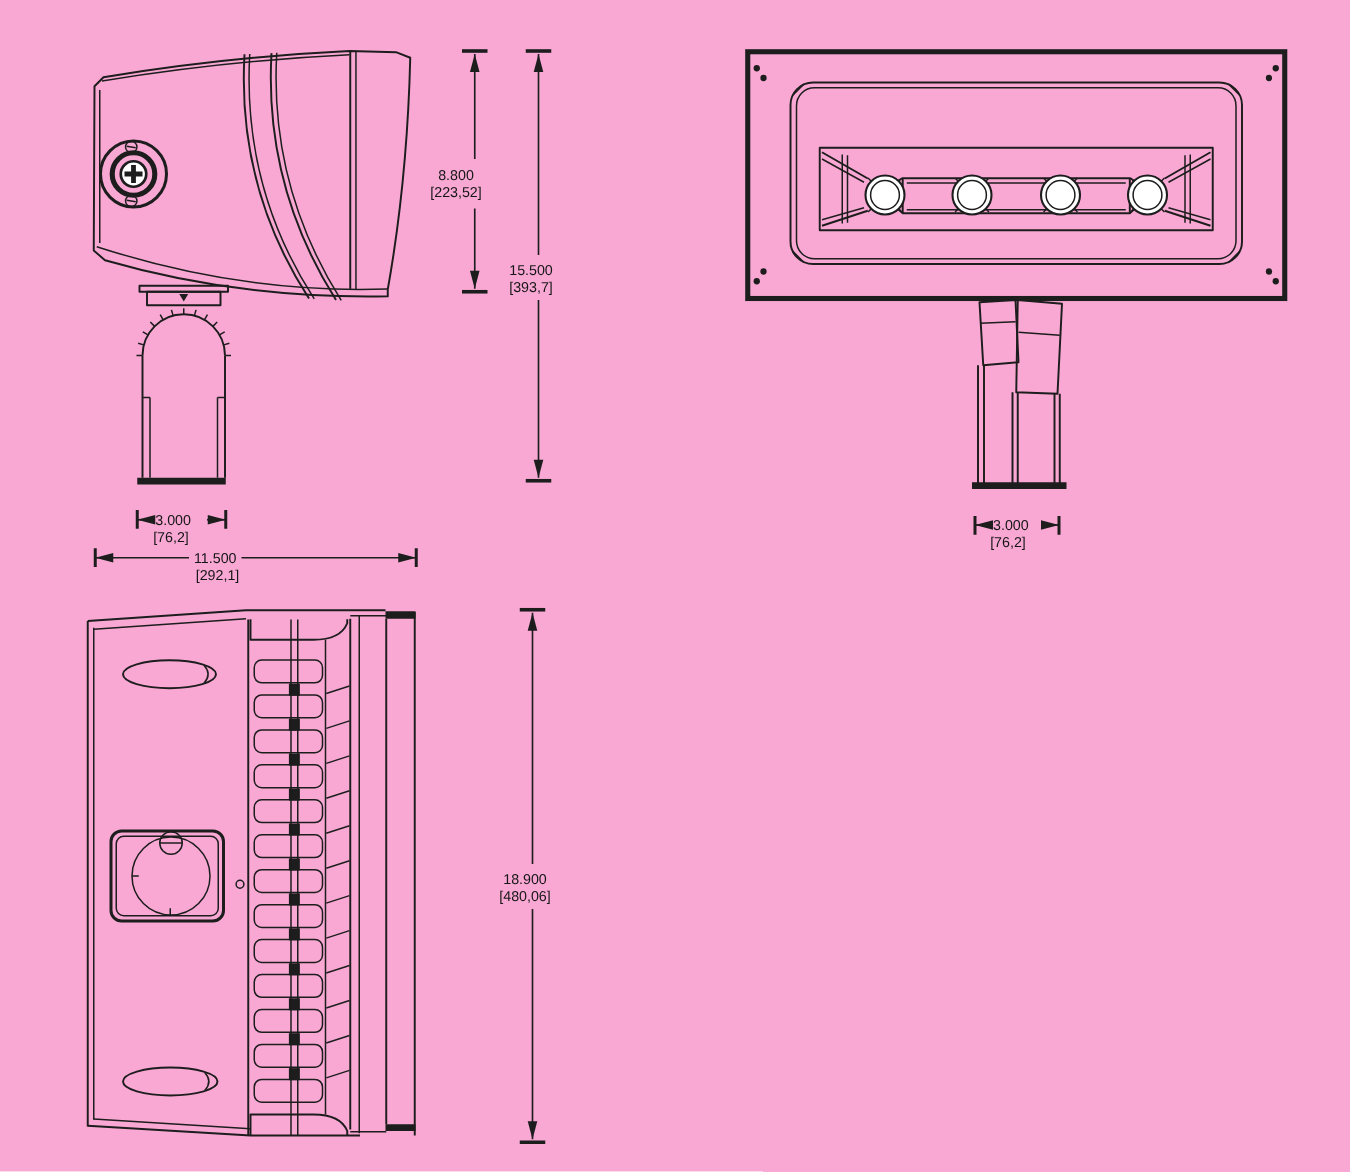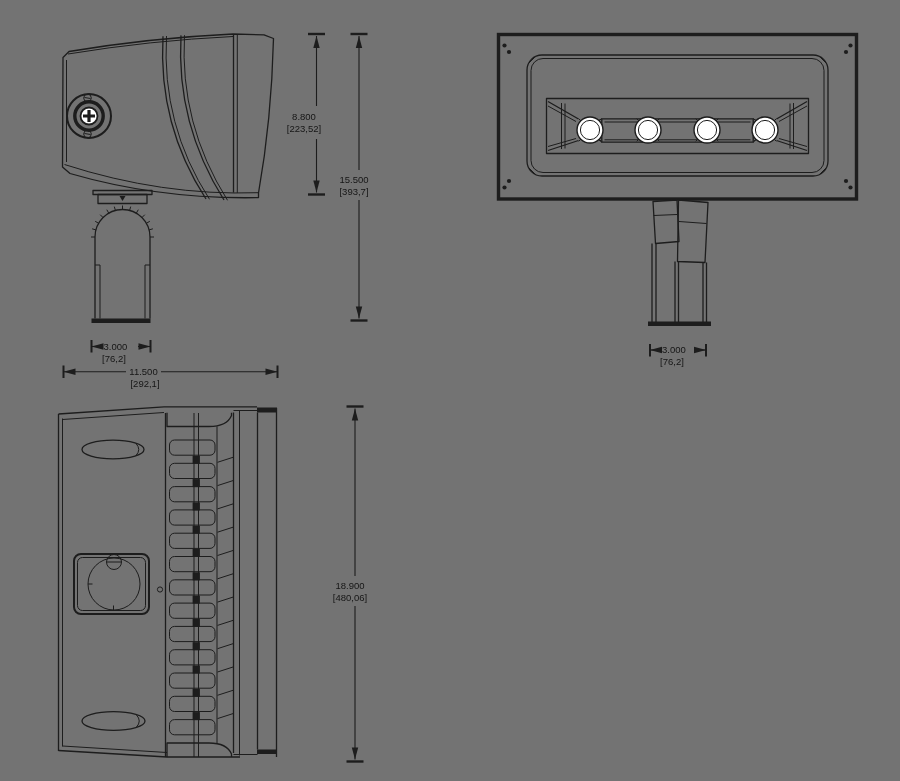--- a/index.html
+++ b/index.html
@@ -1,16 +1,16 @@
 <!DOCTYPE html>
 <html><head>
 <meta charset="utf-8">
 <style>
   html,body{margin:0;padding:0;background:#ffffff;}
-  .sheet{position:relative;width:900px;height:781px;background:#737373;overflow:hidden;}
+  .sheet{position:relative;width:900px;height:781px;background:#f9a8d4;overflow:hidden;}
   svg{display:block;}
   .ln{fill:none;stroke:#1d1d1d;stroke-width:1.3;stroke-linejoin:round;}
   .ln-thin{fill:none;stroke:#1d1d1d;stroke-width:1;stroke-linejoin:round;}
   .ln-bold{fill:none;stroke:#1d1d1d;stroke-width:2;}
   .ln-frame{fill:none;stroke:#1d1d1d;stroke-width:3.4;}
   .fillblk{fill:#1d1d1d;stroke:none;}
   .dimln{fill:none;stroke:#1d1d1d;stroke-width:1.1;}
   .tick{stroke:#1d1d1d;stroke-width:2.4;fill:none;}
   .tick-v{stroke:#1d1d1d;stroke-width:2;fill:none;}
   text.dimtxt{font-family:"Liberation Sans","DejaVu Sans",sans-serif;font-size:9.5px;fill:#161616;}

